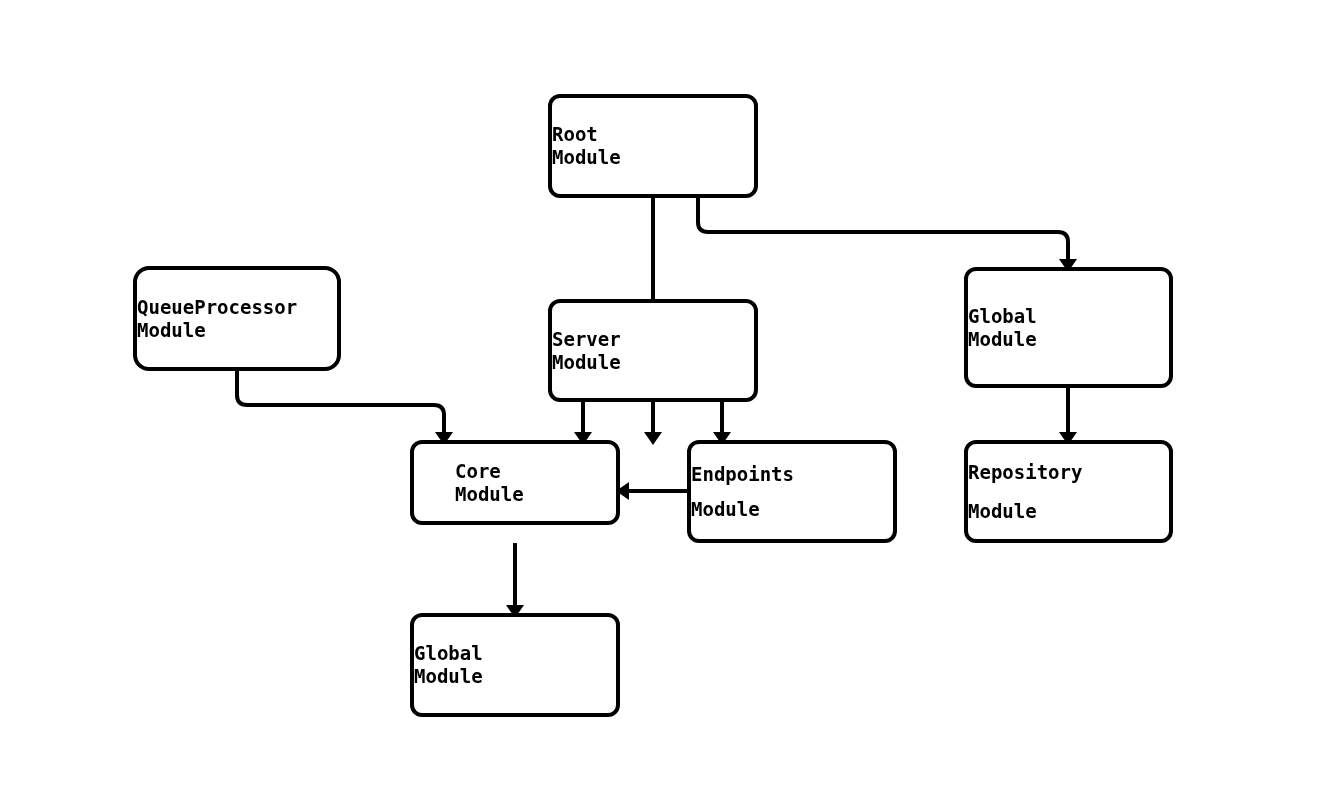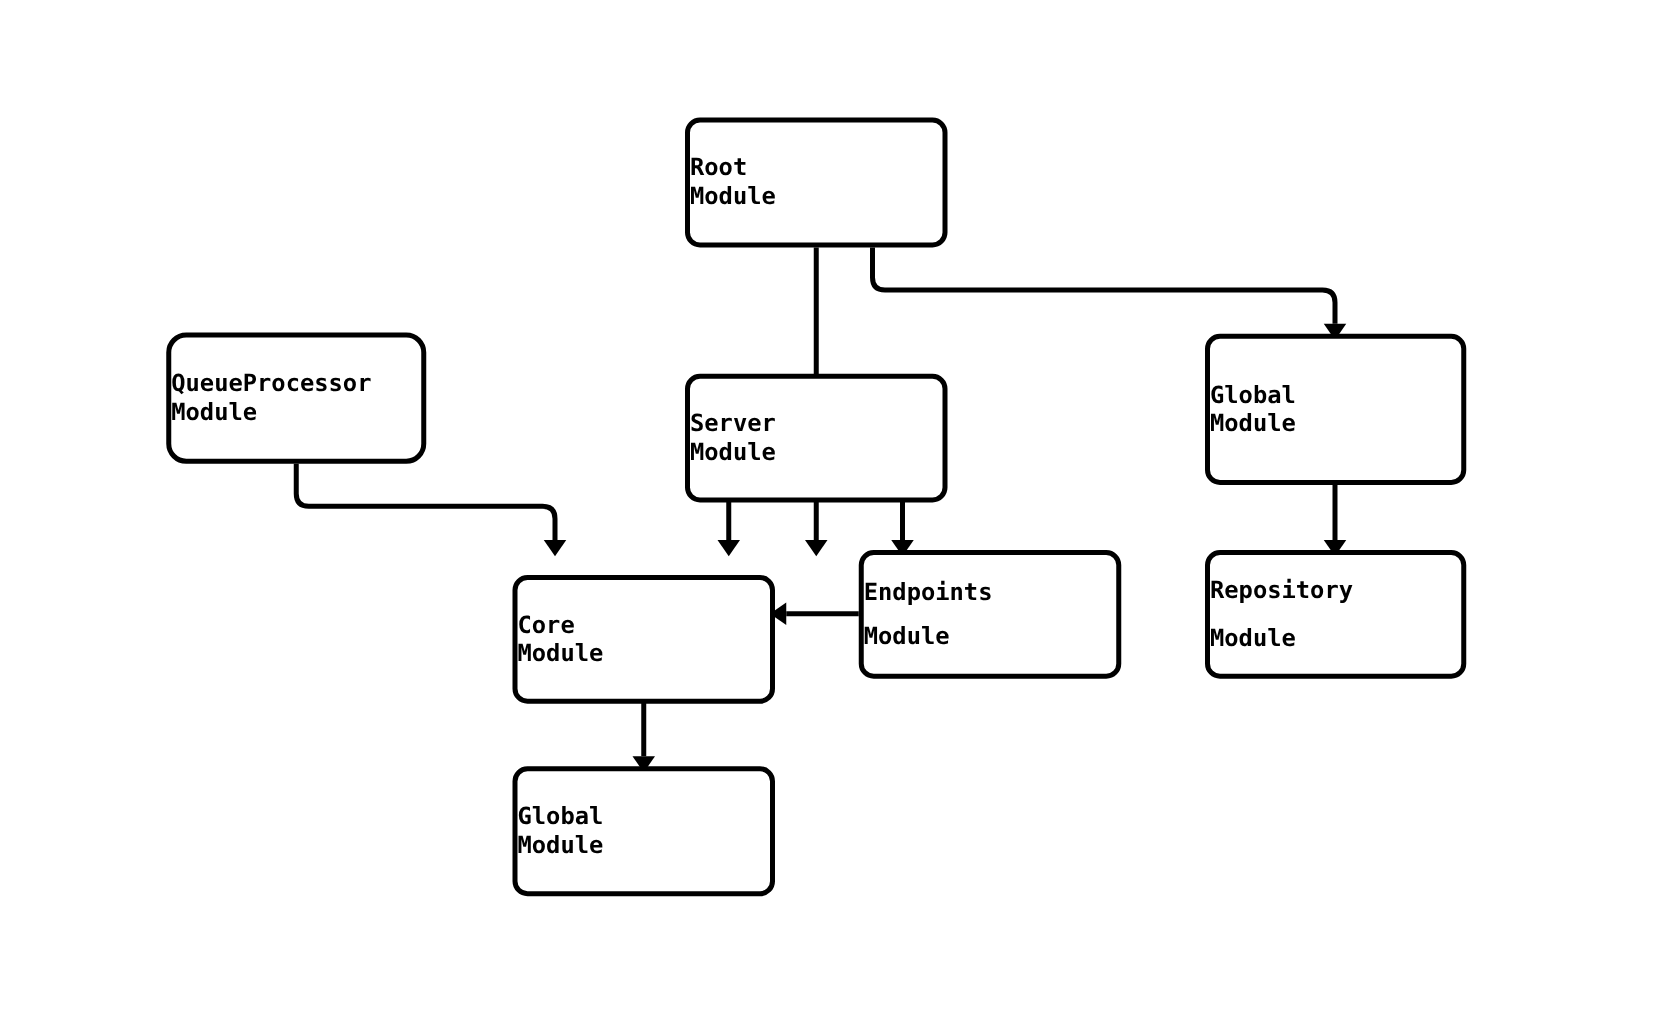--- a/index.html
+++ b/index.html
@@ -93,21 +93,21 @@
   <div class="node" style="left: 548px; top: 267px; width: 210px; height: 103px; border-width: 4px; border-color: rgb(0, 0, 0); border-radius: 12px; margin-top: 32px;">
     <span class="node-line">Server</span>
     <span class="node-line">Module</span>
   </div>
 
   <div class="node" style="left: 964px; top: 267px; width: 209px; height: 121px; border-width: 4px; border-color: rgb(0, 0, 0); border-radius: 12px;">
     <span class="node-line">Global</span>
     <span class="node-line">Module</span>
   </div>
 
-  <div class="node" style="left: 410px; top: 460px; width: 210px; height: 103px; border-width: 4px; border-color: rgb(0, 0, 0); border-radius: 12px;">
+  <div class="node" style="left: 410px; top: 440px; width: 210px; height: 85px; border-width: 4px; border-color: rgb(0, 0, 0); border-radius: 12px; padding-left: 41px;">
     <span class="node-line">Core</span>
     <span class="node-line">Module</span>
   </div>
 
   <div class="node" style="left: 687px; top: 440px; width: 210px; height: 103px; border-width: 4px; border-color: rgb(0, 0, 0); border-radius: 12px; gap: 12px;">
     <span class="node-line">Endpoints</span>
     <span class="node-line">Module</span>
   </div>
 
   <div class="node" style="left: 964px; top: 440px; width: 209px; height: 103px; border-width: 4px; border-color: rgb(0, 0, 0); border-radius: 12px; gap: 16px;">

